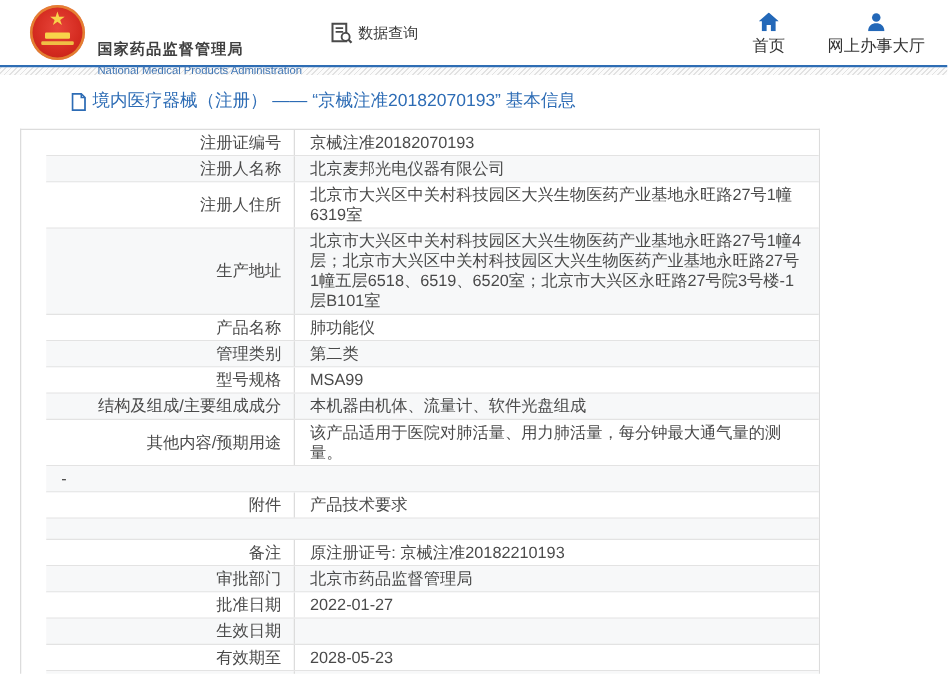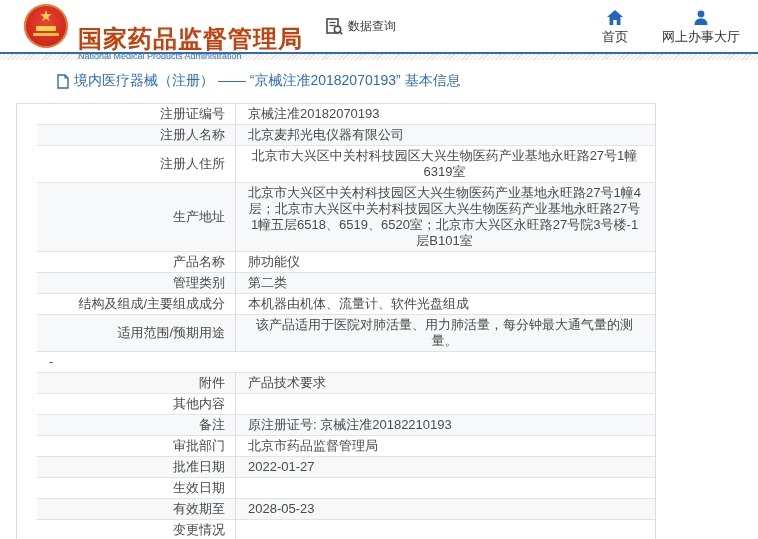--- a/index.html
+++ b/index.html
@@ -38,21 +38,21 @@
     background: #f8d34a; border-radius: 1px;
   }
   .emblem .gate2 {
     position: absolute; top: 29px; left: 50%;
     transform: translateX(-50%);
     width: 26px; height: 3px;
     background: #f0bf45; border-radius: 1px;
   }
   .agency { margin-left: 10px; }
   .agency-cn {
-    color: #c2410c; font-size: 24px; font-weight: bold;
+    color: #404040; font-size: 12px; font-weight: bold;
     letter-spacing: 1px; line-height: 24px;
     white-space: nowrap;
     margin-top: 37px;
   }
   .agency-en {
     color: #4076b5; font-size: 9px; line-height: 11px;
     white-space: nowrap;
   }
   .data-query {
     display: flex; align-items: center;
@@ -111,21 +111,21 @@
     text-align: right;
     font-size: 13px; line-height: 16px; color: #4a4a4a;
     border-right: 1px solid #dcdcdc;
     display: flex; align-items: center; justify-content: flex-end;
   }
   .td-value {
     flex: 1 1 auto;
     padding: 2px 14px 2px 12px;
     font-size: 13px; line-height: 16px; color: #4a4a4a;
     min-height: 16px;
-    display: flex; align-items: center; text-align: center;
+    display: flex; align-items: center;
   }
   .td-value .detail-link {
     color: #7f1d1d; text-decoration: none; cursor: pointer;
   }
   .note-icon { margin-right: 2px; position: relative; top: 1px; }
 </style>
 </head>
 <body>
 
 <div class="header">
@@ -204,36 +204,39 @@
     </div>
   <div class="tr">
       <div class="td-label">产品名称</div>
       <div class="td-value">肺功能仪</div>
     </div>
   <div class="tr">
       <div class="td-label">管理类别</div>
       <div class="td-value">第二类</div>
     </div>
   <div class="tr">
+      <div class="td-label">型号规格</div>
+      <div class="td-value">MSA99</div>
+    </div>
+  <div class="tr">
       <div class="td-label">结构及组成/主要组成成分</div>
       <div class="td-value">本机器由机体、流量计、软件光盘组成</div>
     </div>
   <div class="tr">
-      <div class="td-label">适用范围/预期用途</div>
+      <div class="td-label">其他内容/预期用途</div>
       <div class="td-value">该产品适用于医院对肺活量、用力肺活量，每分钟最大通气量的测量。</div>
     </div>
   <div class="tr">
       <div class="td-value">-</div>
     </div>
   <div class="tr">
       <div class="td-label">附件</div>
       <div class="td-value">产品技术要求</div>
     </div>
   <div class="tr">
-      <div class="td-label">其他内容</div>
       <div class="td-value"></div>
     </div>
   <div class="tr">
       <div class="td-label">备注</div>
       <div class="td-value">原注册证号: 京械注准20182210193</div>
     </div>
   <div class="tr">
       <div class="td-label">审批部门</div>
       <div class="td-value">北京市药品监督管理局</div>
     </div>

